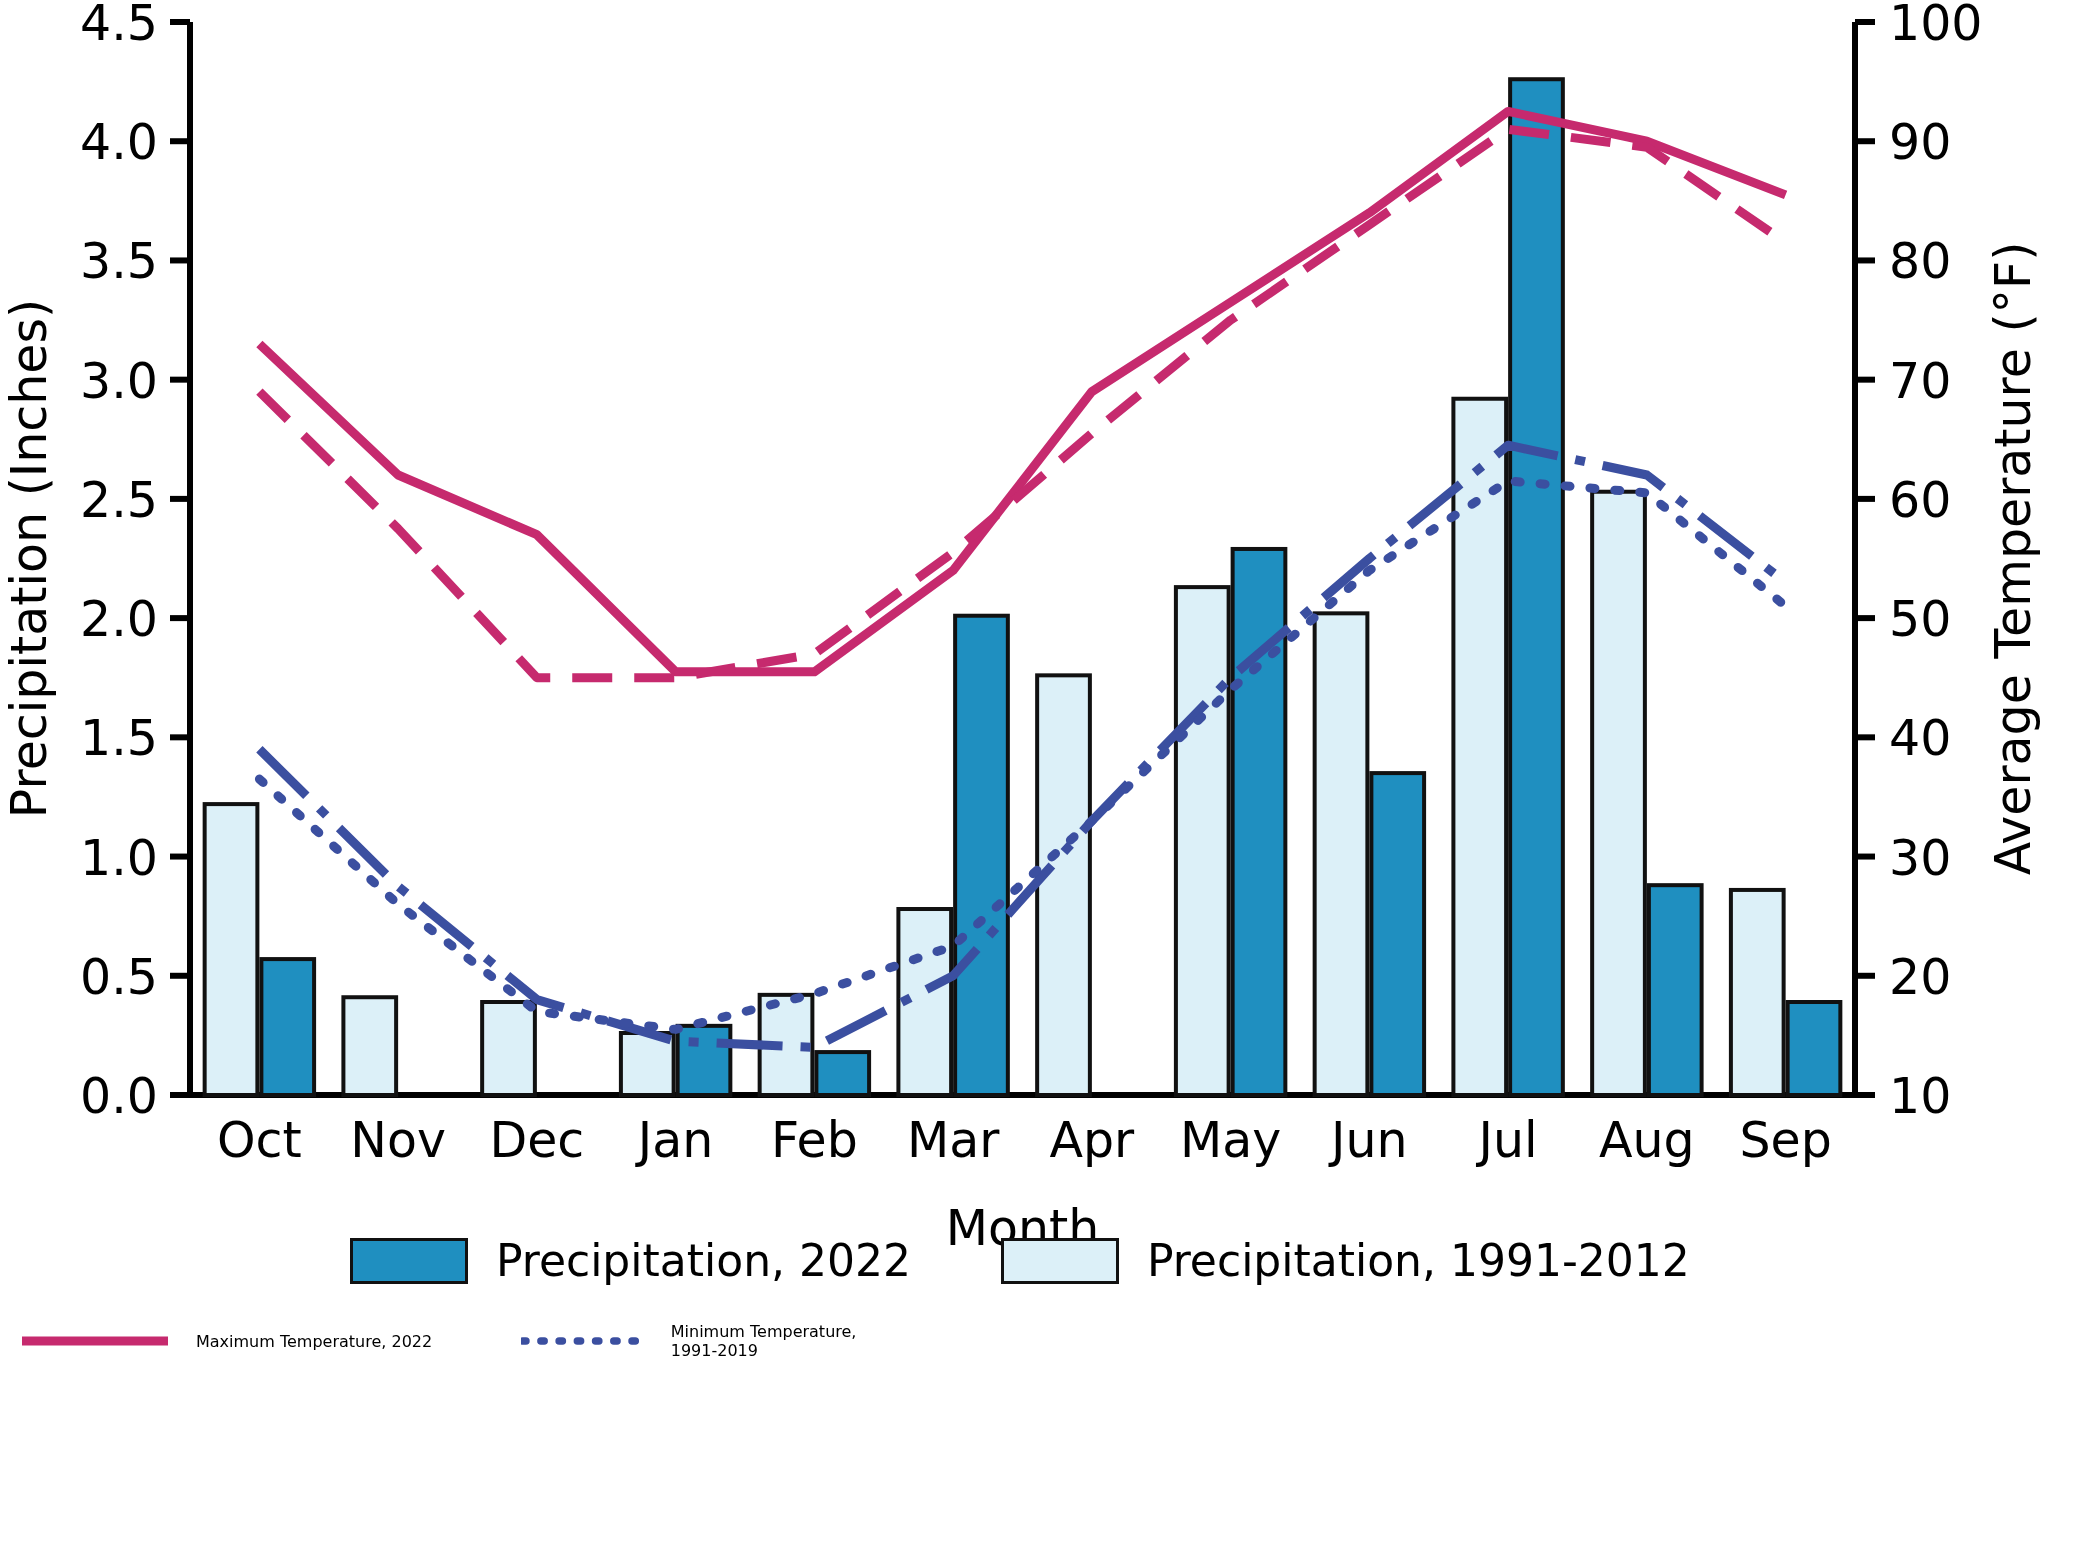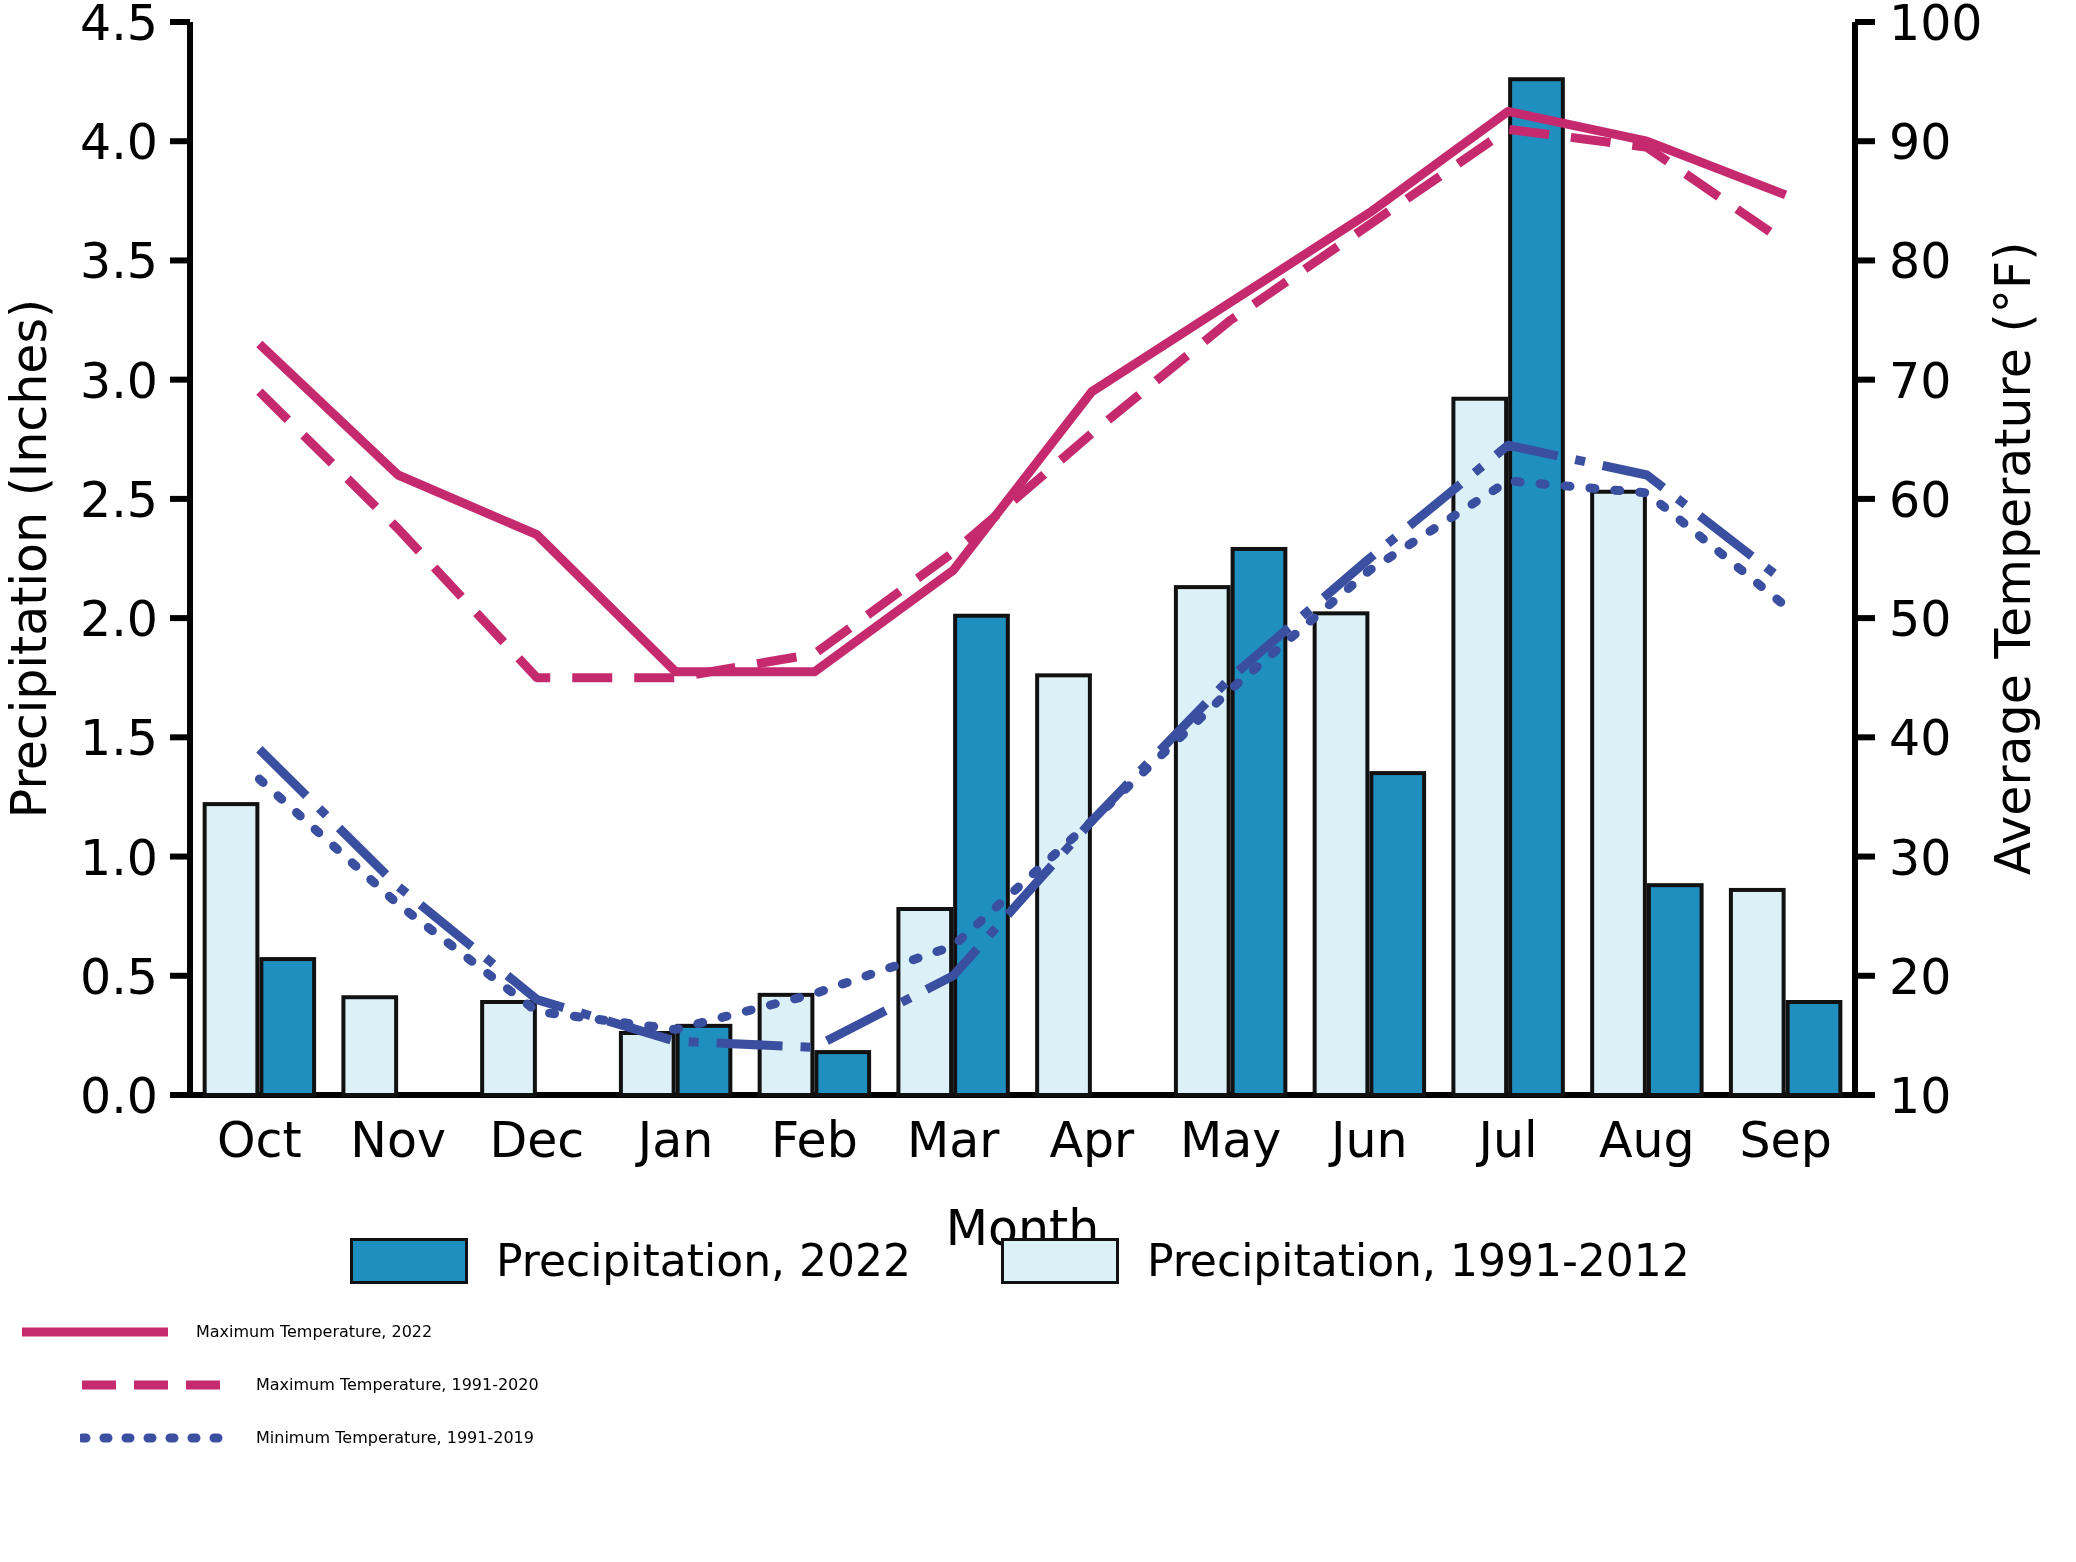--- a/index.html
+++ b/index.html
@@ -69,21 +69,21 @@
   }
   .swatch.fill2022 { background: #1f8fc0; }
   .swatch.fillnorm { background: #dcf0f8; }
   .lineswatch {
     width: 150px;
     height: 10px;
     margin-right: 26px;
   }
   .grid2 {
     display: grid;
-    grid-template-columns: 1fr;
+    grid-template-columns: 1fr 1fr 1fr 1fr;
     row-gap: 34px;
     padding: 0 10px 0 20px;
   }
   .grid2 .cell {
     display: flex;
     align-items: center;
   }
   .cell.right { padding-left: 60px; }
 </style>
 </head>
@@ -193,26 +193,20 @@
 
     <div class="grid2">
       <div class="cell">
         <svg class="lineswatch" viewBox="0 0 150 10">
           <line x1="2" y1="5" x2="148" y2="5" stroke="#c62a6e" stroke-width="9"></line>
         </svg>
         <span class="lbl">Maximum Temperature, 2022</span>
       </div>
       <div class="cell right">
         <svg class="lineswatch" viewBox="0 0 150 10">
-          <line x1="2" y1="5" x2="148" y2="5" stroke="#c62a6e" stroke-width="9" stroke-dasharray="34 18"></line>
-        </svg>
-        <span class="lbl">Maximum Temperature, 1991-2020</span>
-      </div>
-      <div class="cell right">
-        <svg class="lineswatch" viewBox="0 0 150 10">
           <line x1="2" y1="5" x2="148" y2="5" stroke="#3b4fa0" stroke-width="9" stroke-dasharray="4 18" stroke-linecap="round"></line>
         </svg>
         <span class="lbl">Minimum Temperature, 1991-2019</span>
       </div>
     </div>
   </div>
 
 </div>
 
 </body></html>

